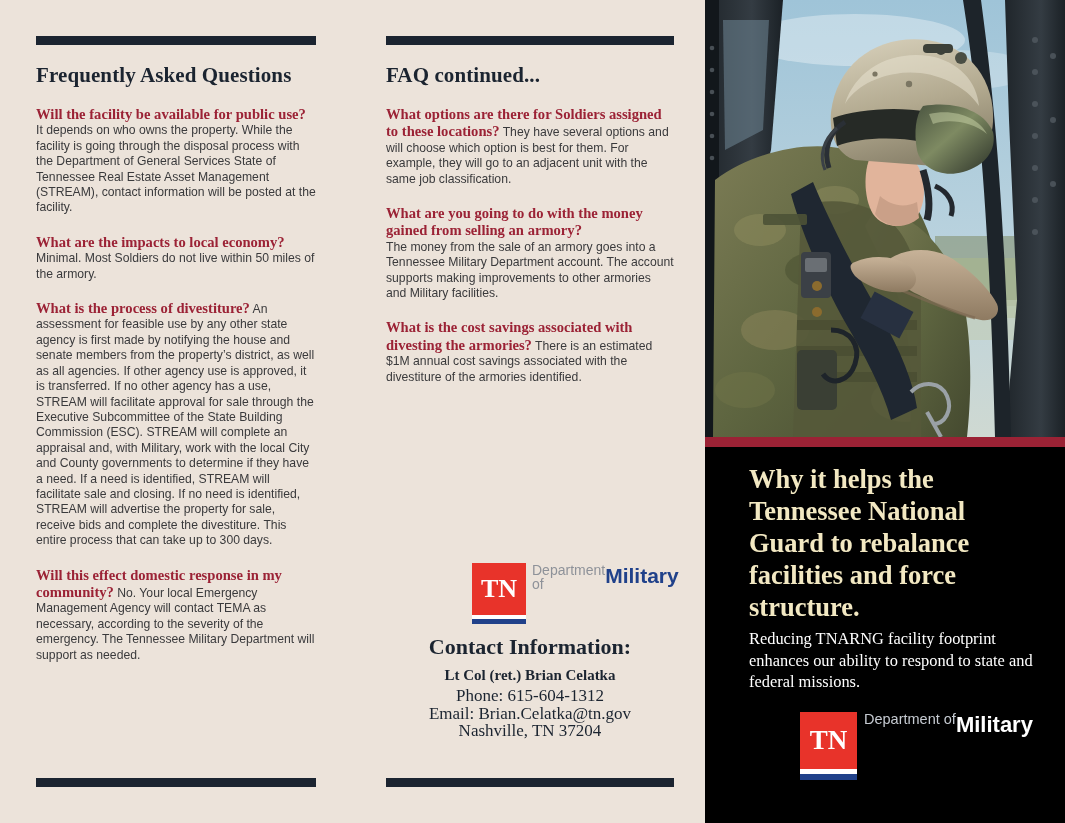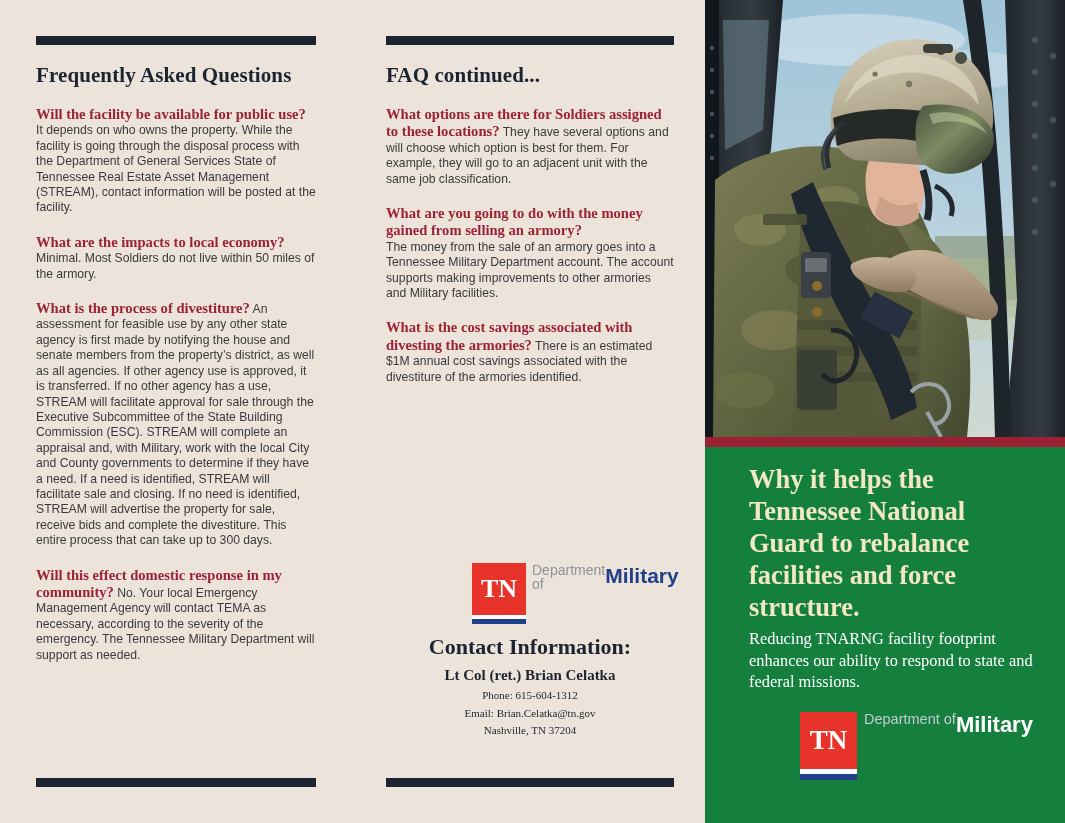--- a/index.html
+++ b/index.html
@@ -77,26 +77,26 @@
   .logo-c2 .tn-dept{font-size:14px;}
   .logo-c2 .tn-mil{font-size:21px;margin-top:2px;}
 
   
   .contact{
     position:absolute;left:0;top:634px;width:100%;text-align:center;
     font-family:"Liberation Serif", serif;color:#1B2430;
   }
   .contact .c-head{font-size:22px;font-weight:bold;margin-bottom:7px;}
   .contact .c-name{font-size:15px;font-weight:bold;margin-bottom:3px;}
-  .contact .c-line{font-size:11px;line-height:17.5px;font-family:Liberation Serif, serif;}
+  .contact .c-line{font-size:17px;line-height:17.5px;font-family:Liberation Serif, serif;}
 
   
   .right{
     position:absolute;left:705px;top:0;width:360px;height:823px;
-    background:#15803d;
+    background:#000000;
   }
   .photo{position:absolute;left:0;top:0;width:360px;height:437px;overflow:hidden;background:#4a5a68;}
   .redbar{position:absolute;left:0;top:437px;width:360px;height:10px;background:#9B2235;}
 
   .headline{
     position:absolute;left:44px;top:463px;width:292px;
     font-family:"Liberation Serif", serif;
     font-weight:bold;
     font-size:26.5px;
     line-height:32px;

